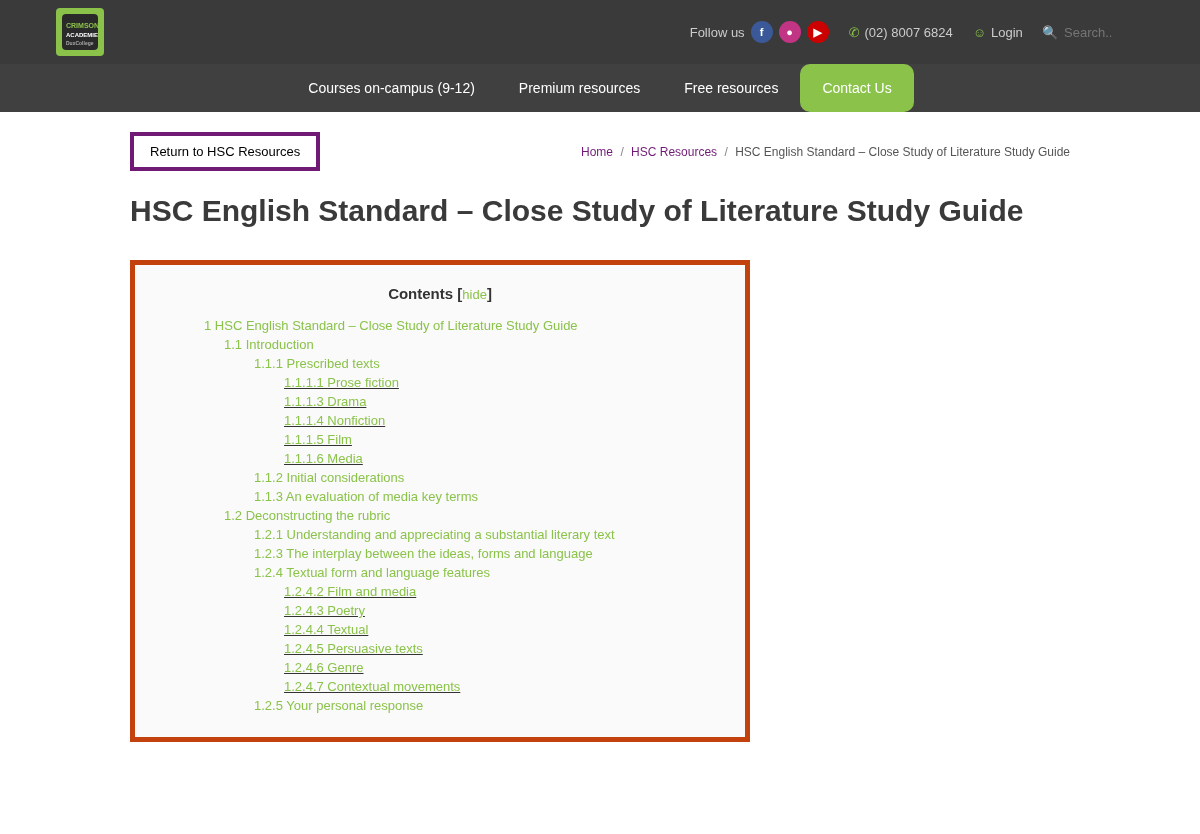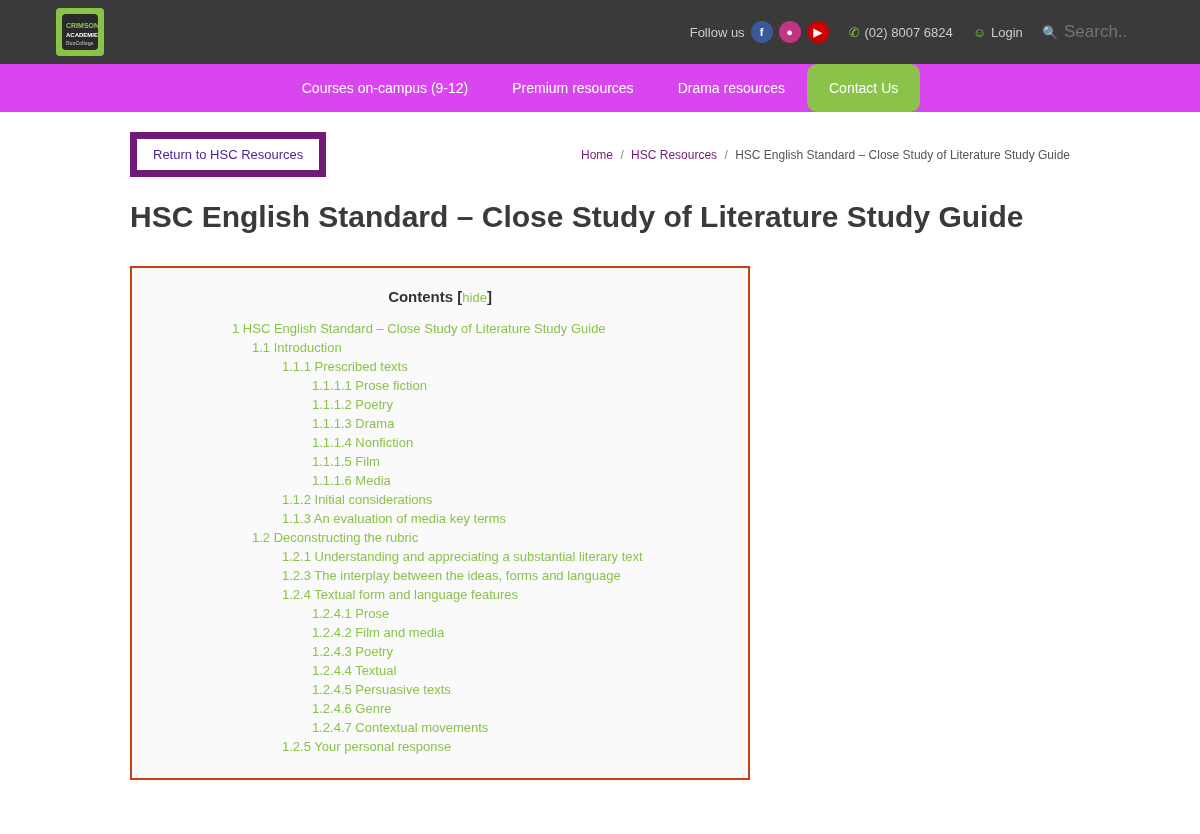--- a/index.html
+++ b/index.html
@@ -77,28 +77,28 @@
       display: flex;
       align-items: center;
       gap: 5px;
       color: #888;
       font-size: 13px;
     }
     .search-input {
       background: transparent;
       border: none;
       color: #888;
-      font-size: 17px;
+      font-size: 13px;
       outline: none;
       width: 80px;
     }
 
     
     .nav-bar {
-      background: #d946ef;
+      background: #404040;
       display: flex;
       justify-content: center;
       gap: 0;
     }
     .nav-item {
       color: #fff;
       padding: 16px 22px;
       font-size: 14px;
       cursor: pointer;
       white-space: nowrap;
@@ -119,23 +119,23 @@
     }
 
     
     .top-actions {
       display: flex;
       justify-content: space-between;
       align-items: center;
       margin-bottom: 20px;
     }
     .back-button {
-      border: 7px solid #701a75;
+      border: 4px solid #701a75;
       background: white;
-      color: #4c1d95;
+      color: #000000;
       padding: 8px 16px;
       font-size: 13px;
       cursor: pointer;
     }
     .breadcrumb {
       font-size: 12px;
       color: #888;
     }
     .breadcrumb a {
       color: #701a75;
@@ -148,23 +148,23 @@
     .page-title {
       font-size: 30px;
       font-weight: bold;
       color: #3a3a3a;
       margin-bottom: 30px;
       line-height: 1.3;
     }
 
     
     .contents-box {
-      border: 2px solid #c2410c;
+      border: 5px solid #c2410c;
       background: #fafafa;
-      padding: 20px 44px;
+      padding: 20px 13px;
       max-width: 620px;
       margin-bottom: 30px;
     }
     .contents-header {
       text-align: center;
       font-size: 15px;
       font-weight: bold;
       margin-bottom: 16px;
       color: #333;
     }
@@ -181,21 +181,21 @@
     .toc-list li {
       margin-bottom: 4px;
       font-size: 13px;
     }
     .toc-list a {
       color: #8bc34a;
       text-decoration: none;
     }
     .indent-1 { padding-left: 20px; }
     .indent-2 { padding-left: 50px; }
-    .indent-3 { padding-left: 80px; }
+    .indent-3 { padding-left: 80px; text-decoration: underline; }
   </style>
 </head>
 <body>
 
 <div class="top-bar">
   <div class="logo-area">
     <div class="logo-icon">
       <svg width="36" height="36" viewBox="0 0 36 36">
         <rect width="36" height="36" rx="4" fill="#2a2a2a"></rect>
         <text x="4" y="14" font-size="7" fill="#8bc34a" font-weight="bold" font-family="Arial">CRIMSON</text>
@@ -222,21 +222,21 @@
     <div class="search-area">
       <span>🔍</span>
       <input class="search-input" type="text" placeholder="Search.." style="">
     </div>
   </div>
 </div>
 
 <nav class="nav-bar">
   <a class="nav-item">Courses on-campus (9-12)</a>
   <a class="nav-item">Premium resources</a>
-  <a class="nav-item">Drama resources</a>
+  <a class="nav-item">Free resources</a>
   <a class="nav-item contact">Contact Us</a>
 </nav>
 
 <div class="content-area">
 
   <div class="top-actions">
     <button class="back-button">Return to HSC Resources</button>
     <div class="breadcrumb">
       <a href="#">Home</a>
       <span class="sep">/</span>
@@ -251,32 +251,30 @@
   <div class="contents-box">
     <div class="contents-header">
       <span>Contents</span>
       [<a class="hide-link">hide</a>]
     </div>
     <ul class="toc-list" id="toc-list">
     <li class="toc-list "><a href="#">1 HSC English Standard – Close Study of Literature Study Guide</a></li>
         <li class="toc-list indent-1"><a href="#">1.1 Introduction</a></li>
         <li class="toc-list indent-2"><a href="#">1.1.1 Prescribed texts</a></li>
         <li class="toc-list indent-3"><a href="#">1.1.1.1 Prose fiction</a></li>
-        <li class="toc-list indent-3"><a href="#">1.1.1.2 Poetry</a></li>
         <li class="toc-list indent-3"><a href="#">1.1.1.3 Drama</a></li>
         <li class="toc-list indent-3"><a href="#">1.1.1.4 Nonfiction</a></li>
         <li class="toc-list indent-3"><a href="#">1.1.1.5 Film</a></li>
         <li class="toc-list indent-3"><a href="#">1.1.1.6 Media</a></li>
         <li class="toc-list indent-2"><a href="#">1.1.2 Initial considerations</a></li>
         <li class="toc-list indent-2"><a href="#">1.1.3 An evaluation of media key terms</a></li>
         <li class="toc-list indent-1"><a href="#">1.2 Deconstructing the rubric</a></li>
         <li class="toc-list indent-2"><a href="#">1.2.1 Understanding and appreciating a substantial literary text</a></li>
         <li class="toc-list indent-2"><a href="#">1.2.3 The interplay between the ideas, forms and language</a></li>
         <li class="toc-list indent-2"><a href="#">1.2.4 Textual form and language features</a></li>
-        <li class="toc-list indent-3"><a href="#">1.2.4.1 Prose</a></li>
         <li class="toc-list indent-3"><a href="#">1.2.4.2 Film and media</a></li>
         <li class="toc-list indent-3"><a href="#">1.2.4.3 Poetry</a></li>
         <li class="toc-list indent-3"><a href="#">1.2.4.4 Textual</a></li>
         <li class="toc-list indent-3"><a href="#">1.2.4.5 Persuasive texts</a></li>
         <li class="toc-list indent-3"><a href="#">1.2.4.6 Genre</a></li>
         <li class="toc-list indent-3"><a href="#">1.2.4.7 Contextual movements</a></li>
         <li class="toc-list indent-2"><a href="#">1.2.5 Your personal response</a></li>
       </ul>
   </div>
 

